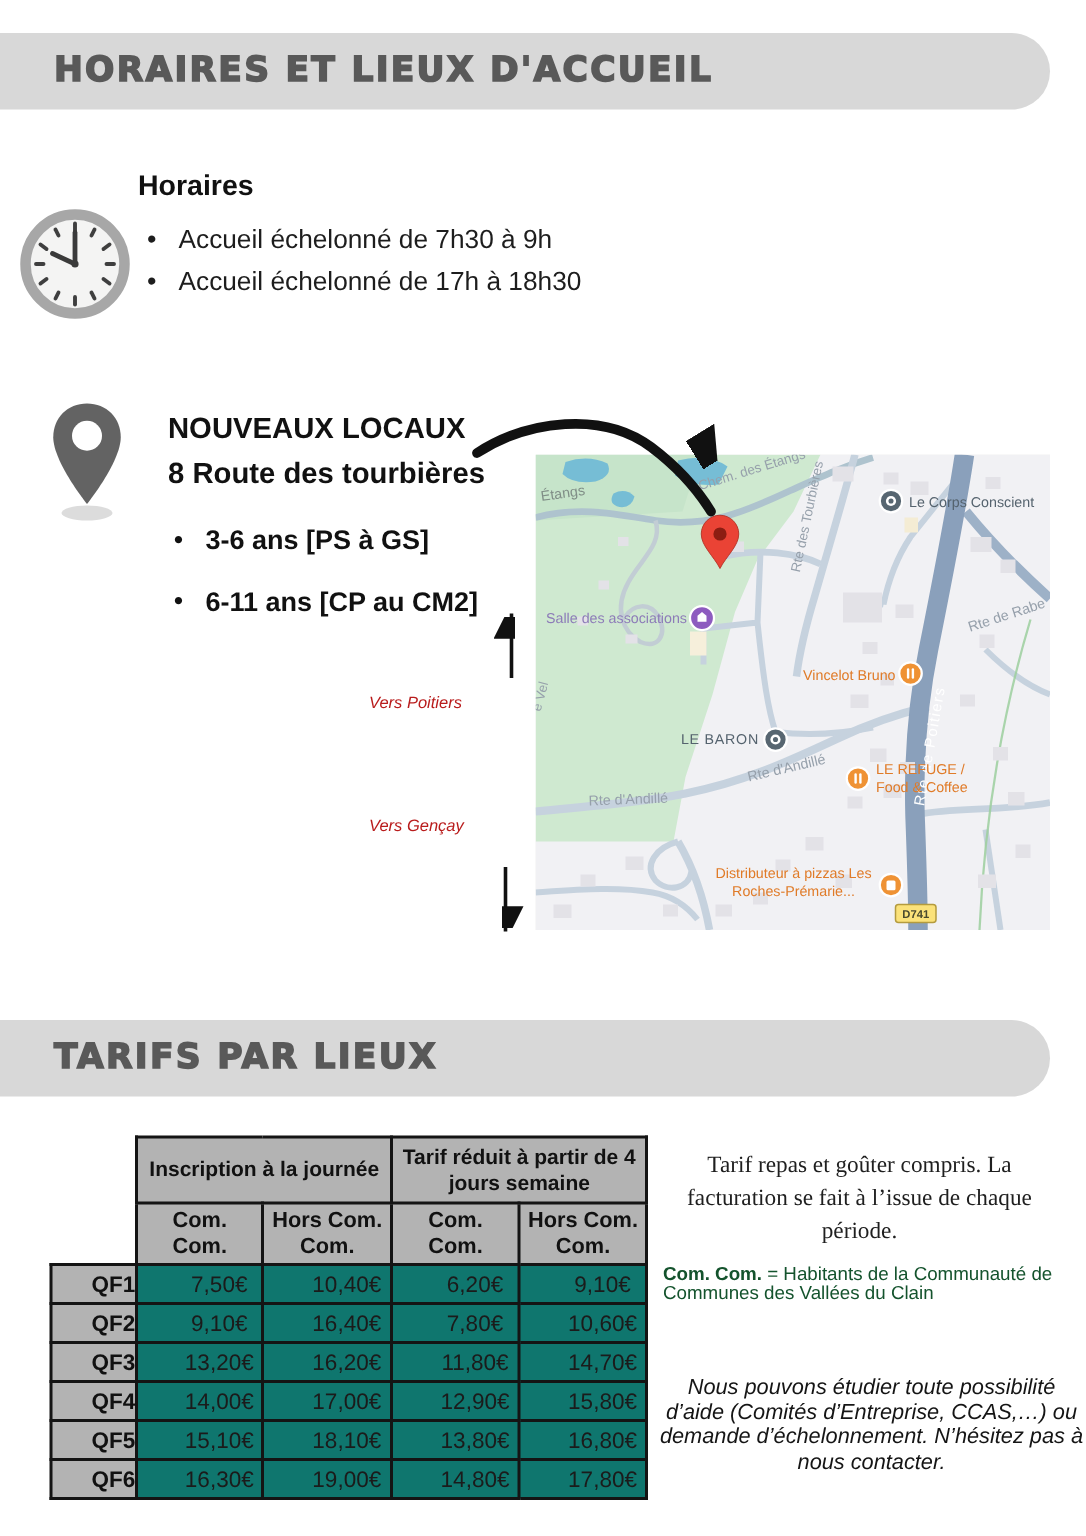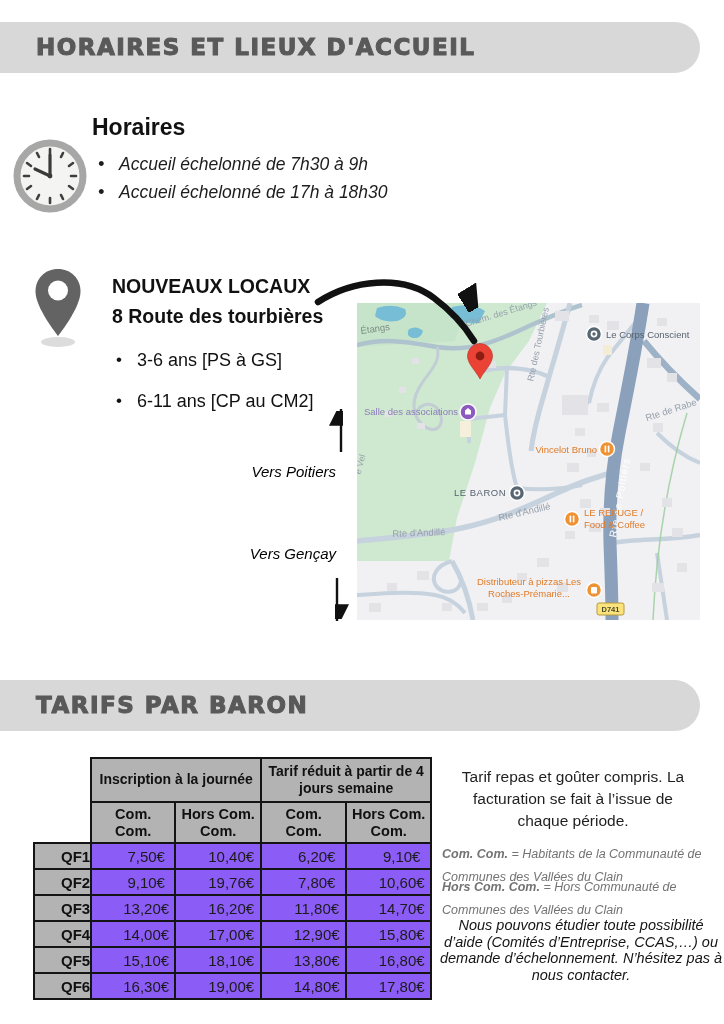--- a/index.html
+++ b/index.html
@@ -20,37 +20,37 @@
     -webkit-text-stroke:1.1px #595959;
     letter-spacing:1.5px; line-height:51px; padding-left:36px;
     white-space:nowrap;
   }
   #banner-horaires { top:22px; }
   #banner-tarifs   { top:680px; }
 
   
   #clock-icon { position:absolute; left:12px; top:132px; }
   #horaires-block { position:absolute; left:92px; top:114px; width:320px; }
-  #horaires-block h3 { font-size:23px; font-weight:bold; color:#111; }
-  ul.dotlist { list-style:none; margin-top:9px;font-style:italic; }
+  #horaires-block h3 { font-size:19px; font-weight:bold; color:#111; }
+  ul.dotlist { list-style:none; margin-top:9px; }
   ul.dotlist li { position:relative; padding-left:27px; font-size:17.5px; line-height:28px; color:#1d1d1d; }
   ul.dotlist li::before { content:"•"; position:absolute; left:6px; font-size:18px; }
 
   
   #pin-icon { position:absolute; left:31px; top:266px; }
   #locaux-block { position:absolute; left:112px; top:271px; width:250px; }
   #locaux-block .addr { font-size:19.5px; font-weight:bold; line-height:30px; color:#111; }
   #locaux-block ul { list-style:none; margin-top:17px; }
-  #locaux-block li { position:relative; padding-left:25px; font-size:18px; font-weight:normal; line-height:24px; margin-bottom:17px; color:#111; }
+  #locaux-block li { position:relative; padding-left:25px; font-size:18px; font-weight:bold; line-height:24px; margin-bottom:17px; color:#111; }
   #locaux-block li::before { content:"•"; position:absolute; left:4px; font-size:17px; }
 
   
   .direction-label {
-    position:absolute; width:90px; text-align:right;
-    font-style:italic; font-size:15px; color:#000000;
+    position:absolute; width:90px; text-align:left;
+    font-style:italic; font-size:11px; color:#b91c1c;
   }
   #vers-poitiers { left:246px; top:463px; }
   #vers-gencay   { left:246px; top:545px; }
 
   
   #map-figure {
     position:absolute; left:357px; top:303px; width:343px; height:317px;
     overflow:hidden; background:#f1f1f4;
   }
   #map-figure svg text { font-family:"Liberation Sans", sans-serif; }
@@ -62,30 +62,30 @@
   #tariff-table { position:absolute; left:33px; top:757px; border-collapse:collapse; }
   #tariff-table th, #tariff-table td {
     border:2px solid #141414; text-align:center; vertical-align:middle;
     font-family:"Liberation Sans", sans-serif;
     padding-left:26px;
   }
   #tariff-table .corner { border:none; background:#fff; }
   #tariff-table th.group { background:#b3b3b3; font-size:14px; font-weight:bold; height:44px; line-height:1.25; color:#111; padding:0 6px; }
   #tariff-table th.sub   { background:#b3b3b3; font-size:14.5px; font-weight:bold; height:41px; line-height:1.15; color:#111; padding:0 4px; }
   #tariff-table th.qf    { background:#b3b3b3; font-size:15px; font-weight:bold; color:#111; }
-  #tariff-table td.val   { background:#8b5cf6; font-size:15px; color:#1b1b1b; height:26px; }
+  #tariff-table td.val   { background:#0f766e; font-size:15px; color:#1b1b1b; height:26px; }
   col.c-qf { width:55px; } col.c-d1 { width:84px; } col.c-d2 { width:86px; }
   col.c-d3 { width:85px; } col.c-d4 { width:85px; }
 
   
   #note-summary {
     position:absolute; left:452px; top:766px; width:242px;
-    font-size:15.5px; line-height:22px; text-align:center; color:#1f1f1f;
-  }
-  .def-note { position:absolute; left:442px; width:280px; font-size:12.5px; line-height:23px; color:#737373;font-style:italic; }
+    font-size:15.5px; line-height:22px; text-align:center; color:#1f1f1f;font-family:Liberation Serif, serif;
+  }
+  .def-note { position:absolute; left:442px; width:280px; font-size:12.5px; line-height:13px; color:#14532d; }
   #def-note-1 { top:843px; }
   #def-note-2 { top:876px; }
   .def-note b { font-weight:bold; }
   #italic-note {
     position:absolute; left:438px; top:917px; width:286px;
     font-style:italic; font-size:14.5px; line-height:16.5px; text-align:center; color:#151515;
   }
 </style>
 </head>
 <body>
@@ -279,21 +279,21 @@
       </g>
 
       <g transform="translate(123,76)">
         <path d="M0,0 C-4,-8 -12.5,-15 -12.5,-23 A12.5,12.5 0 1 1 12.5,-23 C12.5,-15 4,-8 0,0 Z" fill="#ea4335" stroke="#b33125" stroke-width="0.6"></path>
         <circle cx="0" cy="-23" r="4.4" fill="#8c1d12"></circle>
       </g>
     </svg>
   </div>
 
   <div class="banner" id="banner-tarifs">
-    <h1>TARIFS PAR BARON</h1>
+    <h1>TARIFS PAR LIEUX</h1>
   </div>
 
   <table id="tariff-table">
     <colgroup>
       <col class="c-qf">
         <col class="c-d1">
         <col class="c-d2">
         <col class="c-d3">
         <col class="c-d4">
     </colgroup>
@@ -313,21 +313,21 @@
     <tr>
       <th class="qf">QF1</th>
       <td class="val">7,50€</td>
       <td class="val">10,40€</td>
       <td class="val">6,20€</td>
       <td class="val">9,10€</td>
     </tr>
     <tr>
       <th class="qf">QF2</th>
       <td class="val">9,10€</td>
-      <td class="val">19,76€</td>
+      <td class="val">16,40€</td>
       <td class="val">7,80€</td>
       <td class="val">10,60€</td>
     </tr>
     <tr>
       <th class="qf">QF3</th>
       <td class="val">13,20€</td>
       <td class="val">16,20€</td>
       <td class="val">11,80€</td>
       <td class="val">14,70€</td>
     </tr>
@@ -351,23 +351,20 @@
       <td class="val">19,00€</td>
       <td class="val">14,80€</td>
       <td class="val">17,80€</td>
     </tr>
   </tbody>
     </table>
 
   <div id="note-summary">Tarif repas et goûter compris. La facturation se fait à l’issue de chaque période.</div>
   <div class="def-note" id="def-note-1">
     <b>Com. Com.</b><span> = Habitants de la Communauté de Communes des Vallées du Clain</span>
-  </div>
-  <div class="def-note" id="def-note-2">
-    <b>Hors Com. Com.</b><span> = Hors Communauté de Communes des Vallées du Clain</span>
   </div>
   <div id="italic-note">Nous pouvons étudier toute possibilité d’aide (Comités d’Entreprise, CCAS,…) ou demande d’échelonnement. N’hésitez pas à nous contacter.</div>
 
   <svg id="arrows-overlay" width="724" height="1024" viewBox="0 0 724 1024">
     <defs>
       <marker id="bighead" markerWidth="3.4" markerHeight="3.4" refX="7.5" refY="5" orient="auto" markerUnits="strokeWidth">
         <path d="M0,0 L10,5 L0,10 Z" fill="#111"></path>
       </marker>
       <marker id="smallhead" markerWidth="6" markerHeight="6" refX="7" refY="5" orient="auto" markerUnits="strokeWidth">
         <path d="M0,0 L10,5 L0,10 Z" fill="#111"></path>

